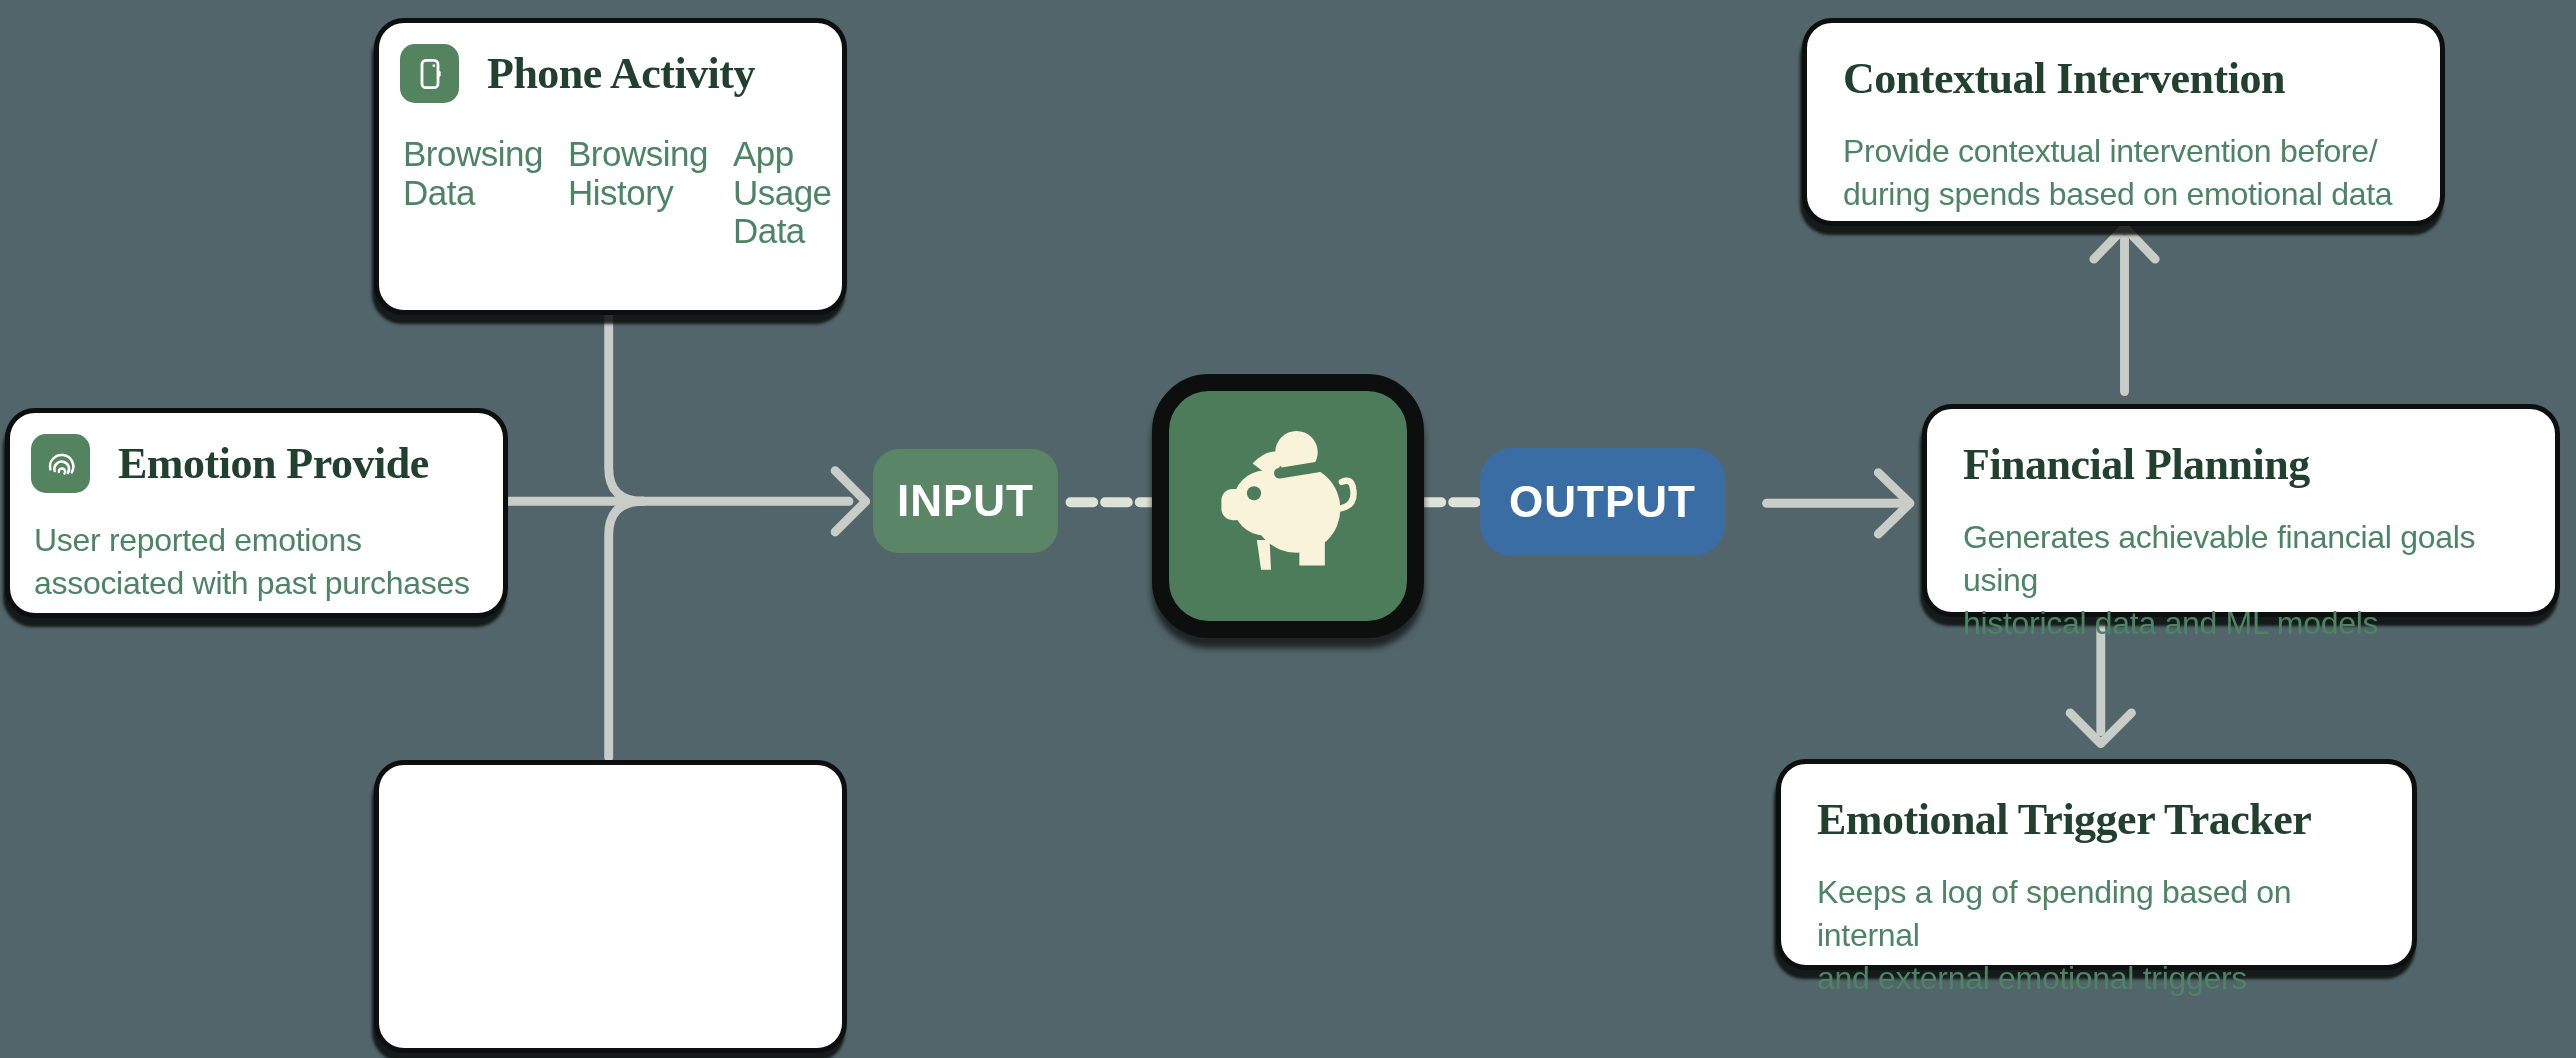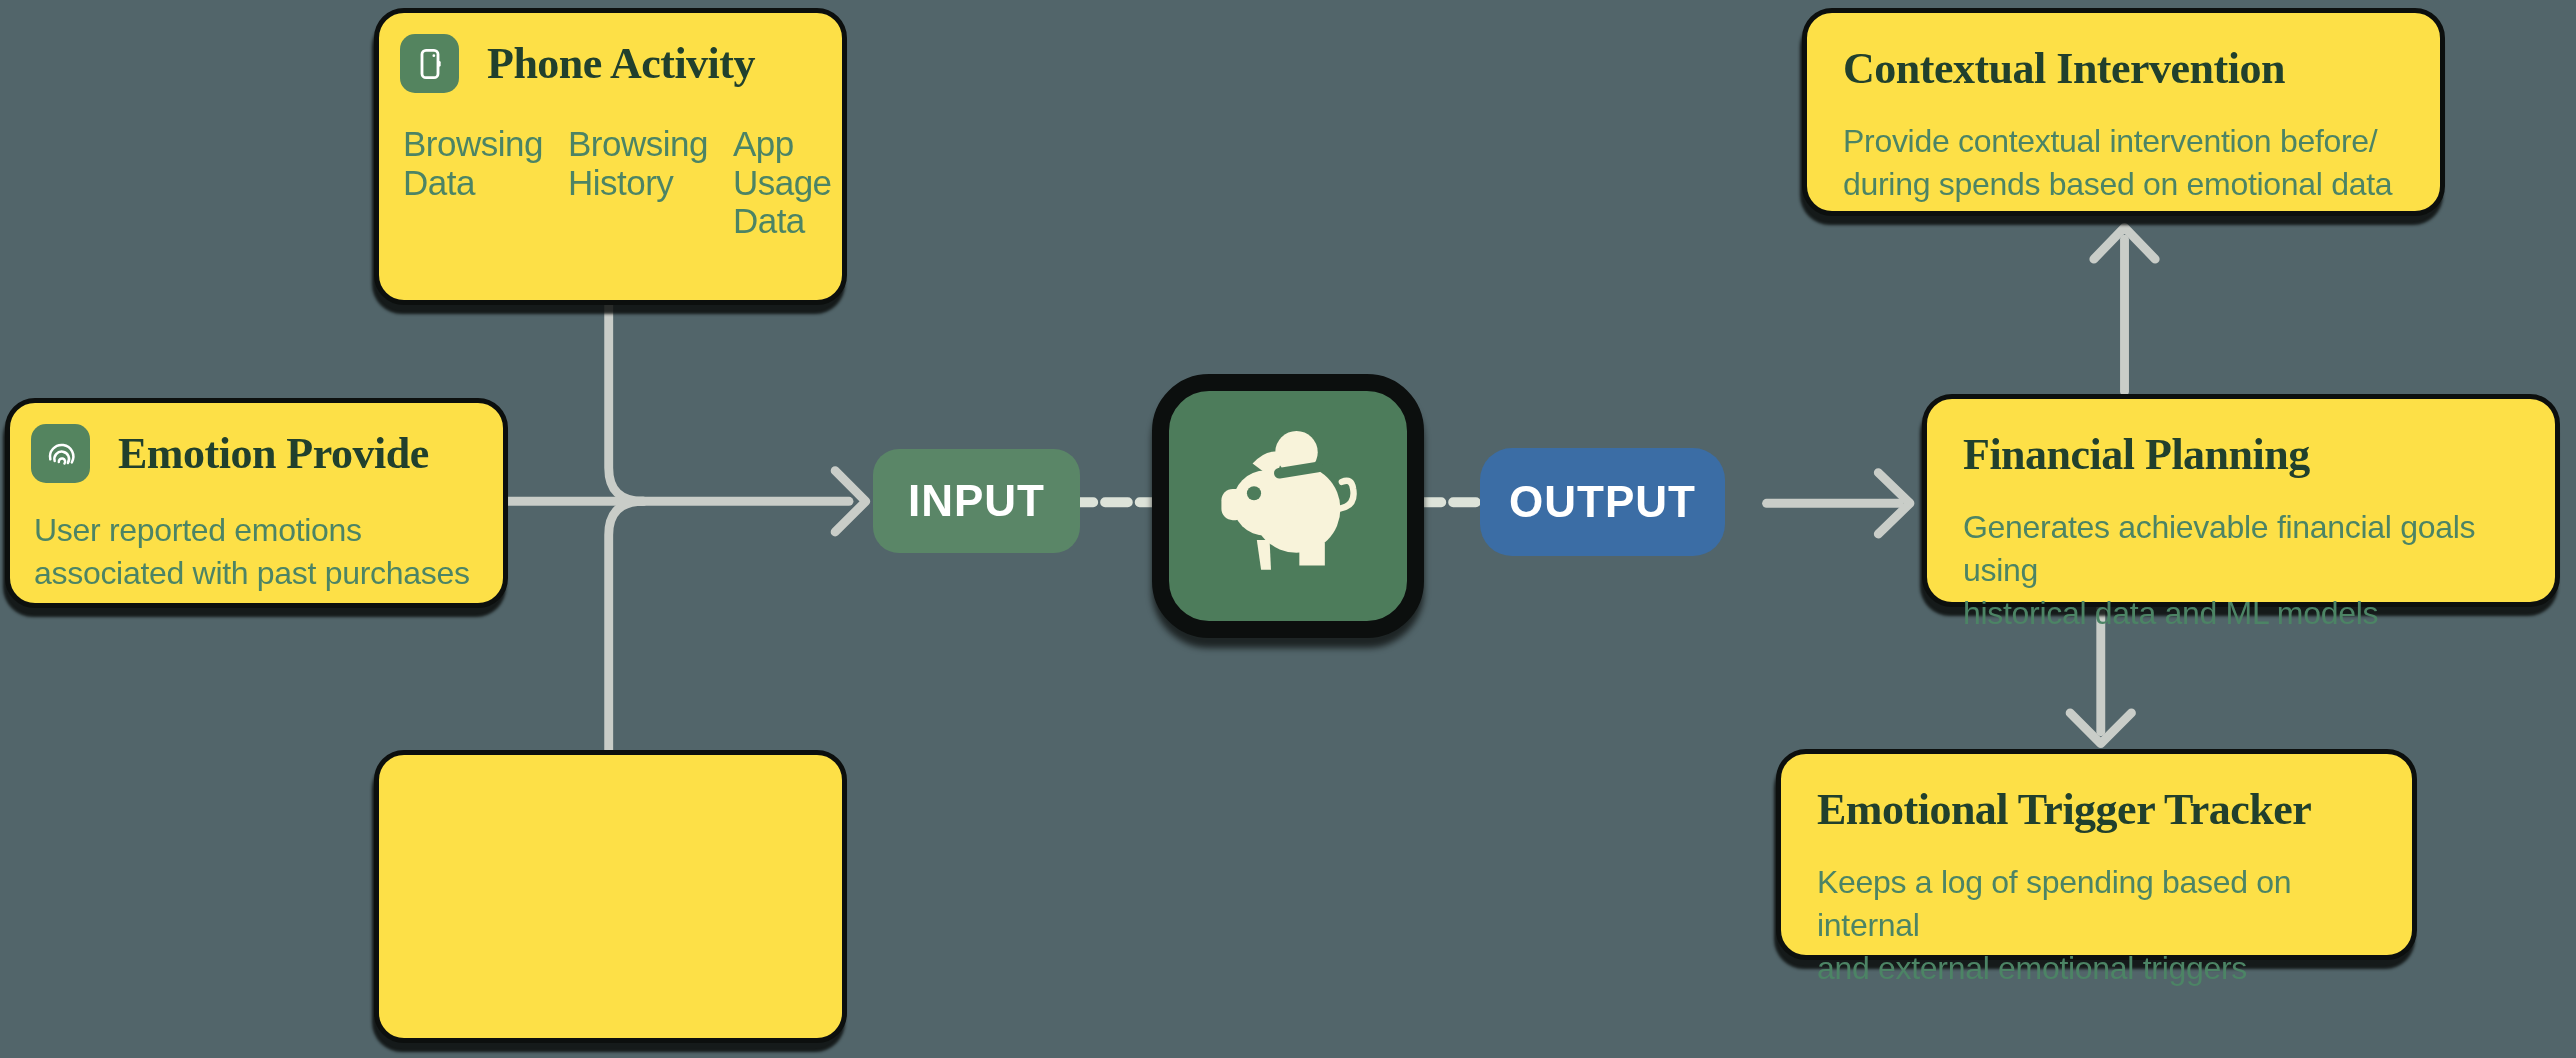--- a/index.html
+++ b/index.html
@@ -1,21 +1,21 @@
 <!DOCTYPE html>
 <html><head>
 <meta charset="utf-8">
 <style>
   html,body{margin:0;padding:0;background:#52656a;}
   #canvas{position:relative;width:2576px;height:1058px;background:#52656a;overflow:hidden;
           font-family:"Liberation Sans",sans-serif;}
   #connectors{position:absolute;left:0;top:0;z-index:0;}
 
-  .card{position:absolute;background:#fde047;border:5px solid #0c0f0e;border-radius:30px;
-        box-sizing:border-box;z-index:2;box-shadow:-2px 9px 3px rgba(10,13,12,.85);}
+  .card{position:absolute;background:#ffffff;border:5px solid #0c0f0e;border-radius:30px;
+        box-sizing:border-box;z-index:2;box-shadow:-2px 9px 3px rgba(10,13,12,.85);margin-top:10px;}
   .card-header{display:flex;align-items:center;gap:28px;margin:21px 0 0 21px;}
   .icon-tile{width:59px;height:59px;background:#54845f;border-radius:15px;flex:0 0 auto;
              display:flex;align-items:center;justify-content:center;}
   .icon-tile svg{width:40px;height:40px;}
   .card-title{font-family:"Liberation Serif",serif;font-weight:700;font-size:44px;
               color:#21402d;letter-spacing:-0.5px;white-space:nowrap;}
   .plain .card-title{margin:30px 0 0 36px;display:block;}
   .card-list{margin:32px 0 0 24px;display:flex;flex-direction:row;gap:25px;
              font-size:35px;color:#4c8465;font-weight:500;letter-spacing:-0.5px;line-height:1.1;}
   .card-desc{margin:26px 24px 0 24px;font-size:32px;line-height:1.35;color:#4c8465;
@@ -24,21 +24,21 @@
 
   #phone-activity{left:374px;top:8px;width:473px;height:297px;}
   #emotion-tracking{left:5px;top:398px;width:503px;height:210px;}
   #financial-data{left:374px;top:750px;width:473px;height:293px;}
   #contextual-intervention{left:1802px;top:8px;width:643px;height:208px;}
   #financial-planning{left:1922px;top:394px;width:638px;height:213px;}
   #emotional-trigger-tracker{left:1776px;top:749px;width:641px;height:211px;}
 
   .pill{position:absolute;z-index:2;display:flex;align-items:center;justify-content:center;
         color:#ffffff;font-weight:700;font-size:44px;letter-spacing:1px;}
-  #input-node{left:873px;top:449px;width:207px;height:104px;background:#5a8667;border-radius:26px;}
+  #input-node{left:873px;top:449px;width:185px;height:104px;background:#5a8667;border-radius:26px;}
   #output-node{left:1480px;top:448px;width:245px;height:108px;background:#3b6da5;border-radius:32px;}
 
   #model-tile{position:absolute;left:1152px;top:374px;width:272px;height:264px;z-index:2;
               background:#4d7c5b;border:17px solid #0c0f0e;border-radius:57px;box-sizing:border-box;
               display:flex;align-items:center;justify-content:center;
               box-shadow:0 10px 6px rgba(8,10,9,.7);}
 </style>
 </head>
 <body>
 

